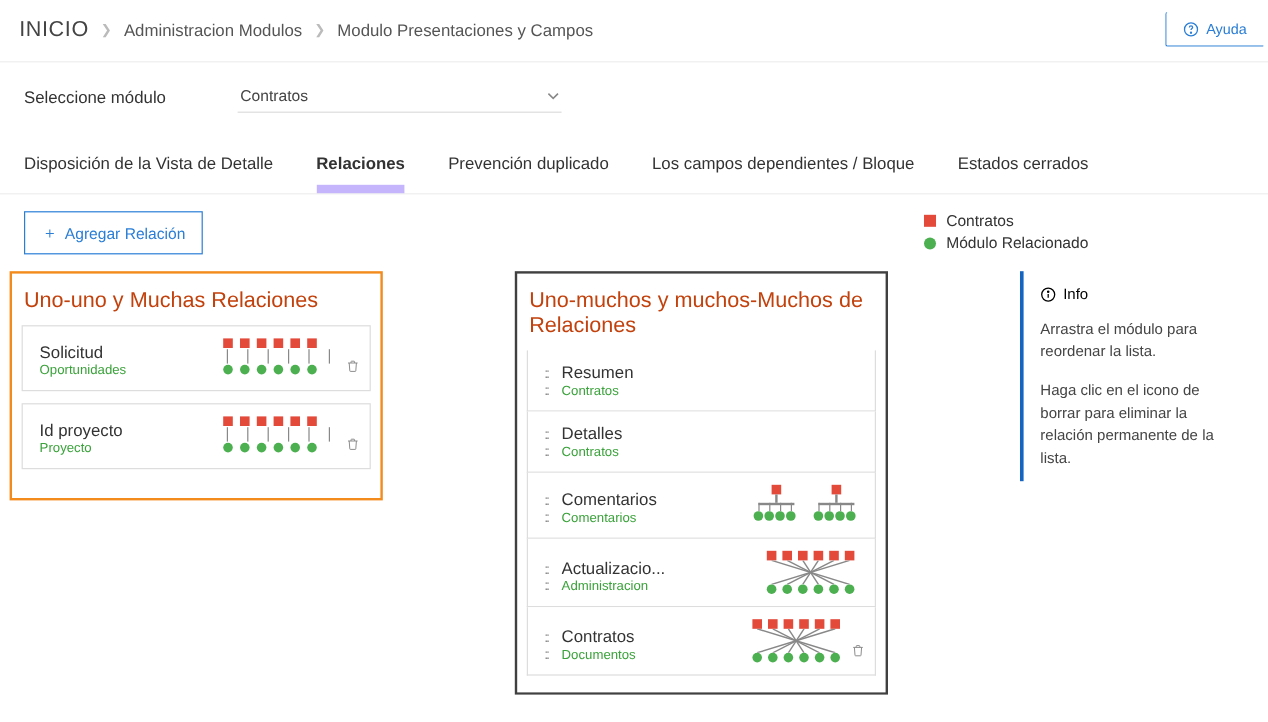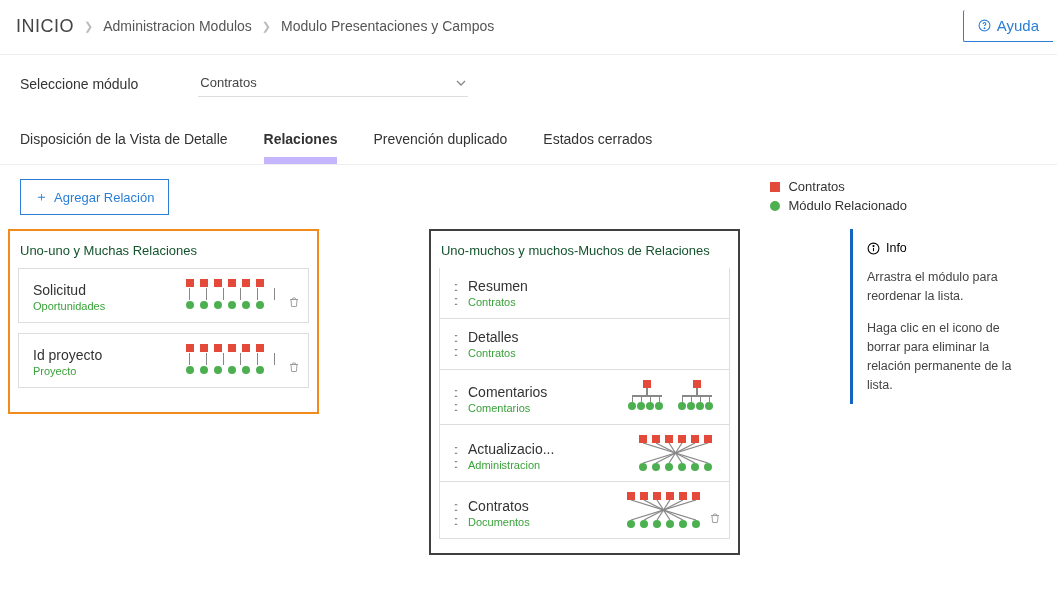--- a/index.html
+++ b/index.html
@@ -29,21 +29,21 @@
     font-size: 18px;
     letter-spacing: .5px;
     color: #444;
   }
   .breadcrumb .chev { color: #bbb; font-size: 11px; }
   .help-btn {
     border: 1px solid #2a7ed6;
     color: #2a7ed6;
     background: #fff;
     padding: 7px 14px;
-    font-size: 15px;
+    font-size: 12px;
     border-radius: 2px;
     cursor: pointer;
     margin-right: 4px;
     display: inline-flex;
     align-items: center;
     gap: 6px;
     border-top-left-radius: 2px;
     border-bottom-left-radius: 2px;
     border-right: none;
     border-top: none;
@@ -93,21 +93,21 @@
   .cols {
     display:flex; gap:110px;
     padding: 12px 8px 0 8px;
     align-items:flex-start;
   }
   .col-box {
     padding:10px 8px 14px 8px;
   }
   .col-left  { border:2px solid #f28a1c; width:330px; }
   .col-mid   { border:2px solid #404040; width:330px; }
-  .col-title { font-size:13px; color:#14532d; margin:2px 2px 10px 2px; }
+  .col-title { font-size:18px; color:#c2410c; margin:2px 2px 10px 2px; }
   .info-panel {
     border-left:3px solid #1565c0;
     padding:10px 14px;
     width:210px;
     font-size:12.5px;
     color:#444;
     line-height:1.5;
   }
   .info-title { color:#000000; display:flex; align-items:center; gap:6px; margin-bottom:10px; }
   .info-title svg { width:13px; height:13px; }
@@ -183,20 +183,21 @@
     <svg viewBox="0 0 10 10">
         <path d="M1 3l4 4 4-4" fill="none" stroke="currentColor" stroke-width="1.3"></path>
       </svg>
   </div>
 </div>
 
 <div class="tabs">
   <div class="tab">Disposición de la Vista de Detalle</div>
   <div class="tab active">Relaciones</div>
   <div class="tab">Prevención duplicado</div>
+  <div class="tab">Los campos dependientes / Bloque</div>
   <div class="tab">Estados cerrados</div>
 </div>
 
 <div class="row2">
   <button class="add-btn">
     <span>＋</span>
     <span>Agregar Relación</span>
   </button>
   <div class="legend">
     <div class="legend-row">

